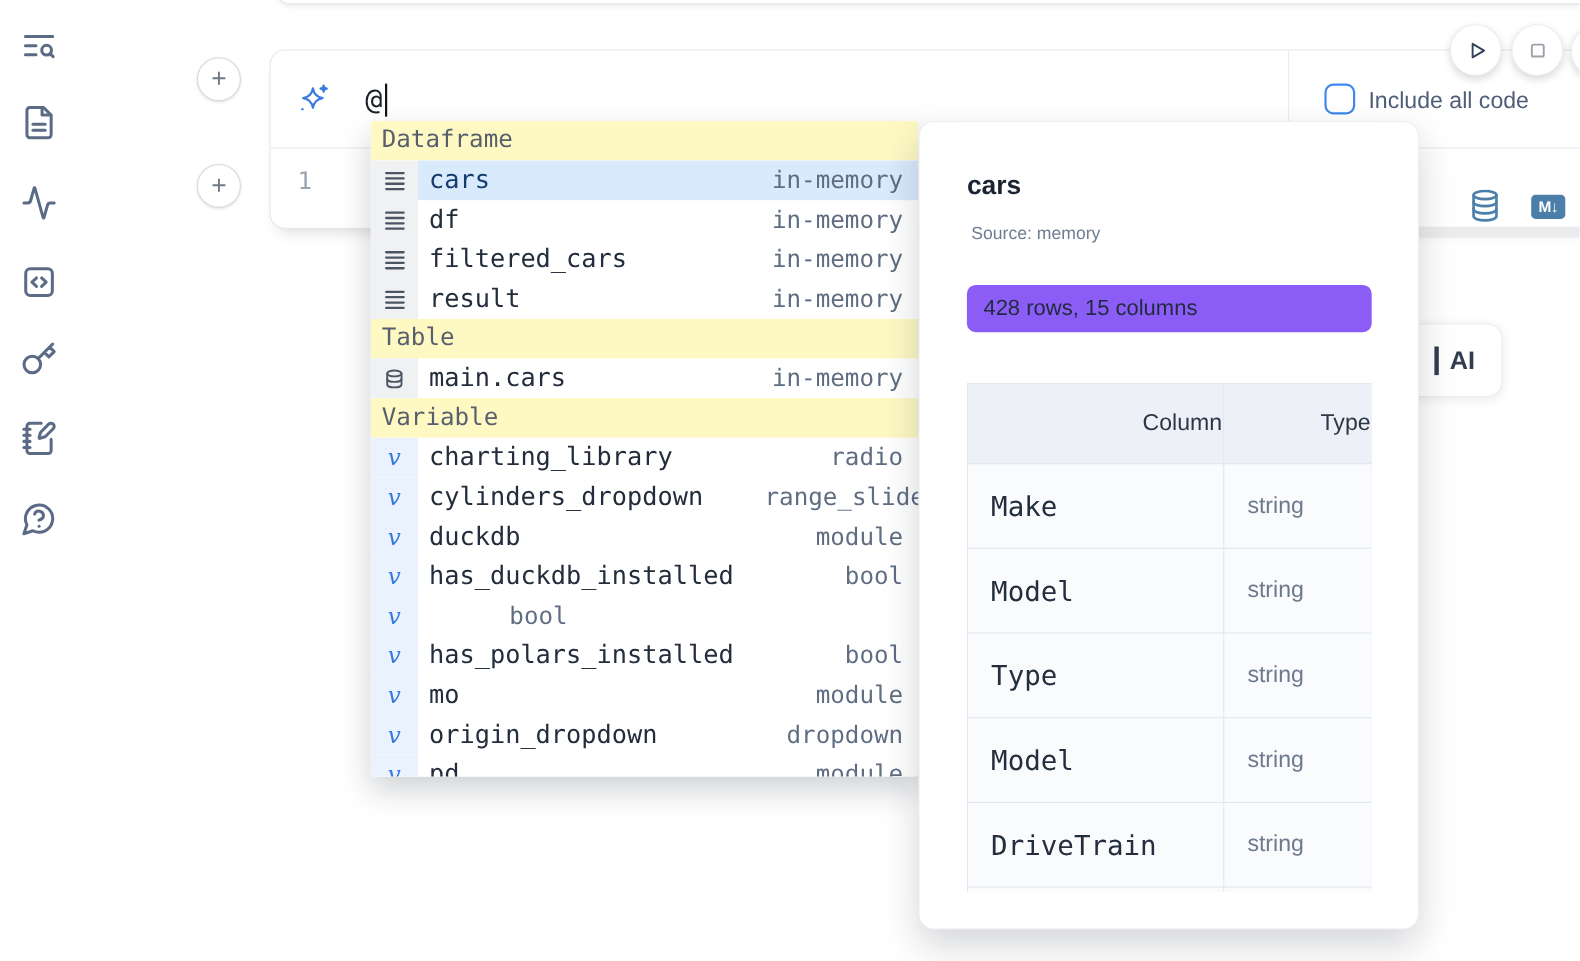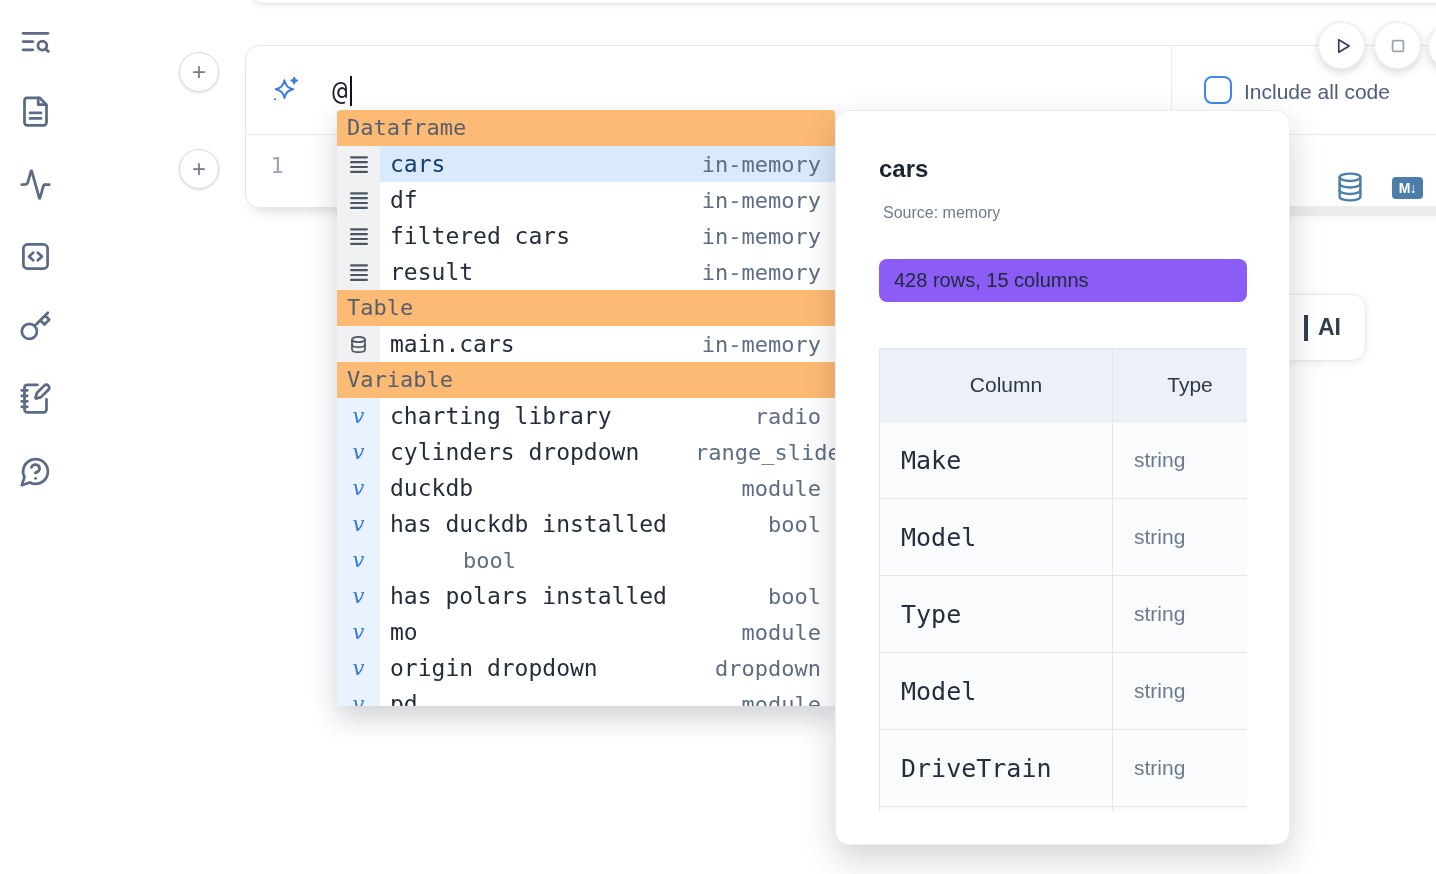--- a/index.html
+++ b/index.html
@@ -47,21 +47,21 @@
 
   
   .ai-card{position:absolute;left:1140px;top:294px;width:226px;height:67px;background:#fff;border:1px solid #e9ebee;
     border-radius:14px;box-shadow:0 2px 10px rgba(0,0,0,.08);z-index:3;display:flex;align-items:center;justify-content:flex-end;padding-right:24px;box-sizing:border-box;}
   .ai-stub{width:4px;height:26px;background:#333d50;margin-right:10px;}
   .ai-label{font-size:23px;font-weight:bold;color:#333d50;}
 
   
   .menu{position:absolute;left:337px;top:110px;width:498px;height:596px;background:#fff;border-radius:4px;
     box-shadow:0 12px 28px rgba(16,24,40,.20);overflow:hidden;z-index:10;}
-  .m-hdr{height:36px;line-height:36px;padding-left:10px;background:#fdba74;
+  .m-hdr{height:36px;line-height:36px;padding-left:10px;background:#fef9c3;
     font-family:"DejaVu Sans Mono",monospace;font-size:22px;color:#575f6d;}
   .m-item{height:36px;display:flex;align-items:stretch;cursor:pointer;background:#fff;}
   .m-gut{width:43px;flex:none;display:flex;align-items:center;justify-content:center;}
   .k-dataframe .m-gut,.k-table .m-gut{background:#f0f1f3;}
   .k-variable .m-gut{background:#eaf3fd;}
   .m-content{flex:1;display:flex;align-items:center;padding-left:10px;padding-right:14px;min-width:0;}
   .m-item.sel .m-content{background:#d9eafc;}
   .m-name{flex:1;font-family:"DejaVu Sans Mono",monospace;font-size:23px;color:#242d3c;white-space:nowrap;overflow:hidden;}
   .m-item.sel .m-name{color:#153d6f;}
   .m-type{flex:none;width:126px;text-align:right;font-family:"DejaVu Sans Mono",monospace;font-size:22px;color:#5e6d82;white-space:nowrap;overflow:visible;}
@@ -71,21 +71,21 @@
   
   .popup{position:absolute;left:835px;top:110px;width:455px;height:735px;background:#fff;border:1px solid #eceef2;
     border-radius:14px;box-shadow:0 14px 34px rgba(16,24,40,.18);z-index:20;box-sizing:border-box;}
   .pv-title{position:absolute;left:43px;top:44px;font-size:24px;font-weight:bold;color:#1b2433;}
   .pv-source{position:absolute;left:47px;top:93px;font-size:16px;color:#6e7c92;}
   .pv-badge{position:absolute;left:43px;top:148px;width:368px;height:43px;line-height:43px;background:#8b5cf6;
     border-radius:8px;font-size:20px;color:#202b3d;padding-left:15px;box-sizing:border-box;}
   .pv-wrap{position:absolute;left:43px;top:237px;width:368px;height:463px;overflow:hidden;}
   table.pv{border-collapse:collapse;table-layout:fixed;width:368px;}
   table.pv col.c1{width:233px;} table.pv col.c2{width:135px;}
-  table.pv th{height:70px;background:#edf1f7;border:1px solid #e2e7ee;text-align:center;padding-left:21px;
+  table.pv th{height:70px;background:#edf1f7;border:1px solid #e2e7ee;text-align:right;padding-left:21px;
     font-weight:normal;font-size:21px;color:#2b3648;}
   table.pv td{height:74px;background:#fafbfd;border:1px solid #e2e7ee;padding-left:21px;}
   td.pv-name{font-family:"DejaVu Sans Mono",monospace;font-size:25px;color:#242e3e;}
   td.pv-type{font-size:21px;color:#6d7a8e;}
 </style>
 </head>
 <body>
 
 <div id="app">
 

